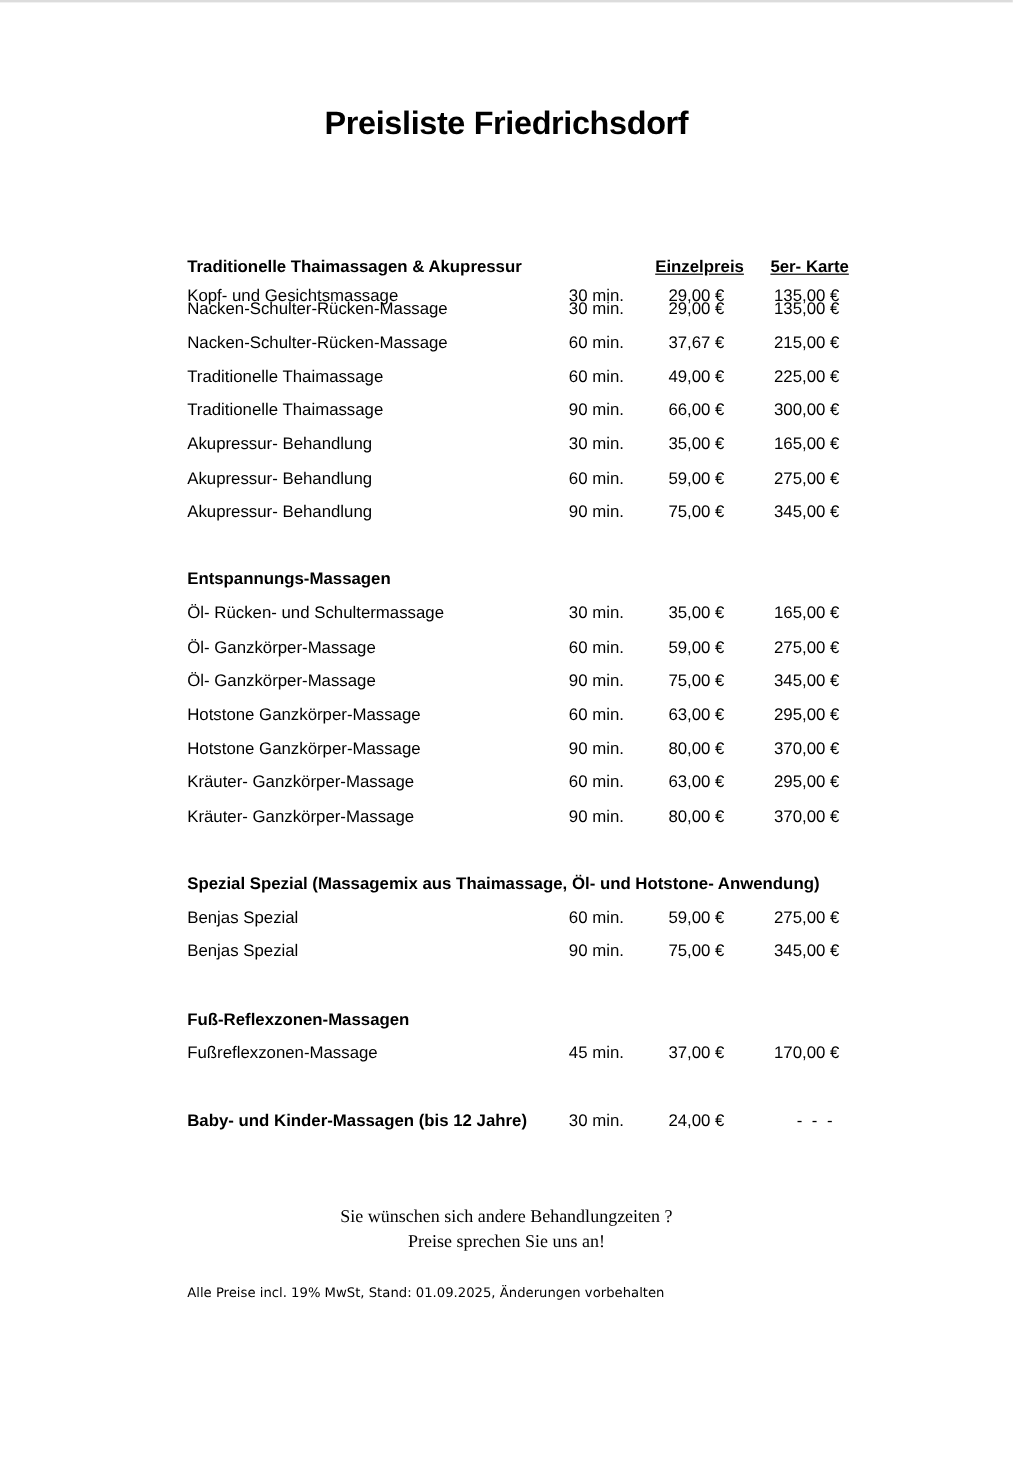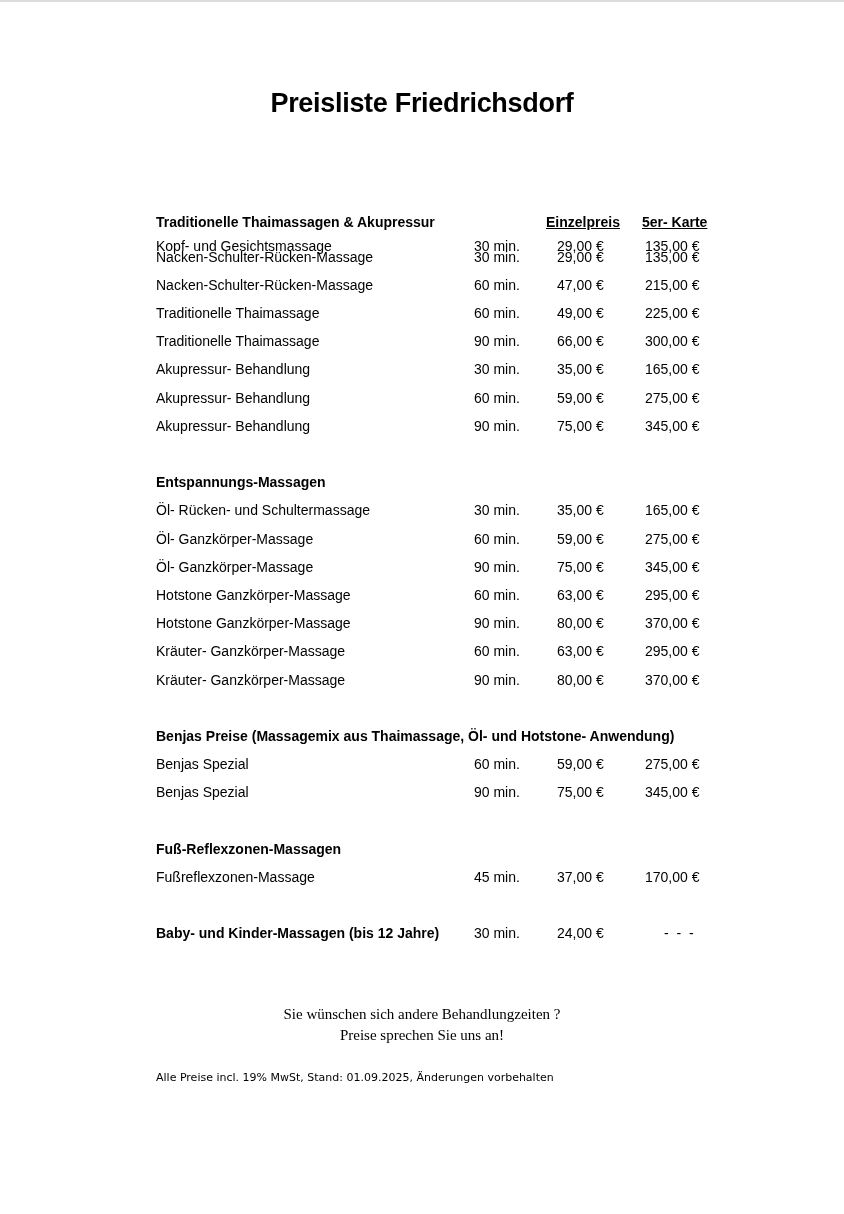--- a/index.html
+++ b/index.html
@@ -44,21 +44,21 @@
 </div>
 <div class="row" style="top:247px;">
   <span class="c-name">Nacken-Schulter-Rücken-Massage</span>
   <span class="c-dur">30 min.</span>
   <span class="c-price">29,00 €</span>
   <span class="c-card">135,00 €</span>
 </div>
 <div class="row" style="top:275px;">
   <span class="c-name">Nacken-Schulter-Rücken-Massage</span>
   <span class="c-dur">60 min.</span>
-  <span class="c-price">47,00 €</span>
+  <span class="c-price">37,67 €</span>
   <span class="c-card">215,00 €</span>
 </div>
 <div class="row" style="top:303px;">
   <span class="c-name">Traditionelle Thaimassage</span>
   <span class="c-dur">60 min.</span>
   <span class="c-price">49,00 €</span>
   <span class="c-card">225,00 €</span>
 </div>
 <div class="row" style="top:331px;">
   <span class="c-name">Traditionelle Thaimassage</span>
@@ -125,21 +125,21 @@
   <span class="c-card">295,00 €</span>
 </div>
 <div class="row" style="top:670px;">
   <span class="c-name">Kräuter- Ganzkörper-Massage</span>
   <span class="c-dur">90 min.</span>
   <span class="c-price">80,00 €</span>
   <span class="c-card">370,00 €</span>
 </div>
 
 <div class="row" style="top:726px;">
-  <span class="c-name bold">Benjas Preise (Massagemix aus Thaimassage, Öl- und Hotstone- Anwendung)</span>
+  <span class="c-name bold">Spezial Spezial (Massagemix aus Thaimassage, Öl- und Hotstone- Anwendung)</span>
 </div>
 <div class="row" style="top:754px;">
   <span class="c-name">Benjas Spezial</span>
   <span class="c-dur">60 min.</span>
   <span class="c-price">59,00 €</span>
   <span class="c-card">275,00 €</span>
 </div>
 <div class="row" style="top:782px;">
   <span class="c-name">Benjas Spezial</span>
   <span class="c-dur">90 min.</span>

